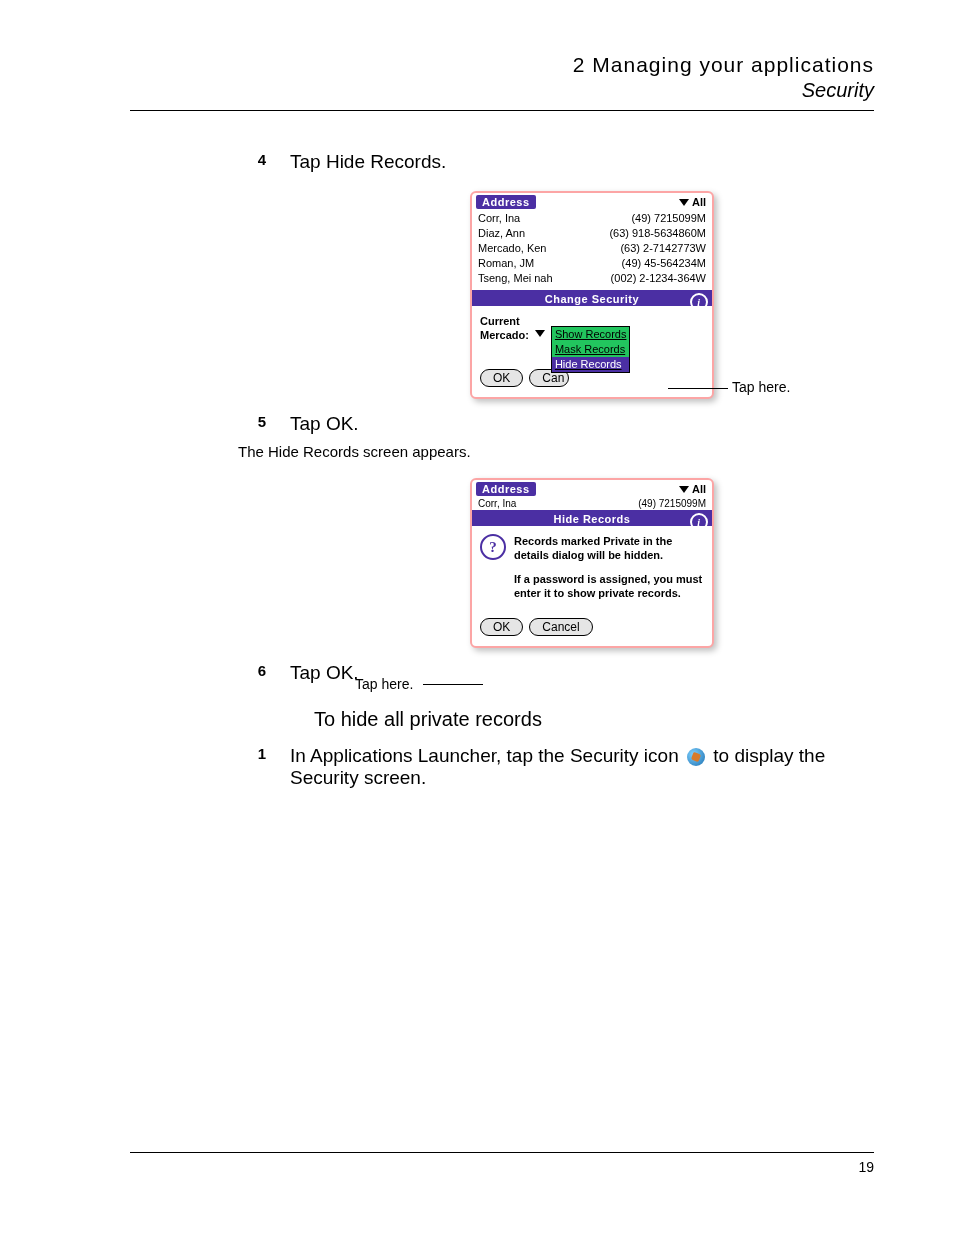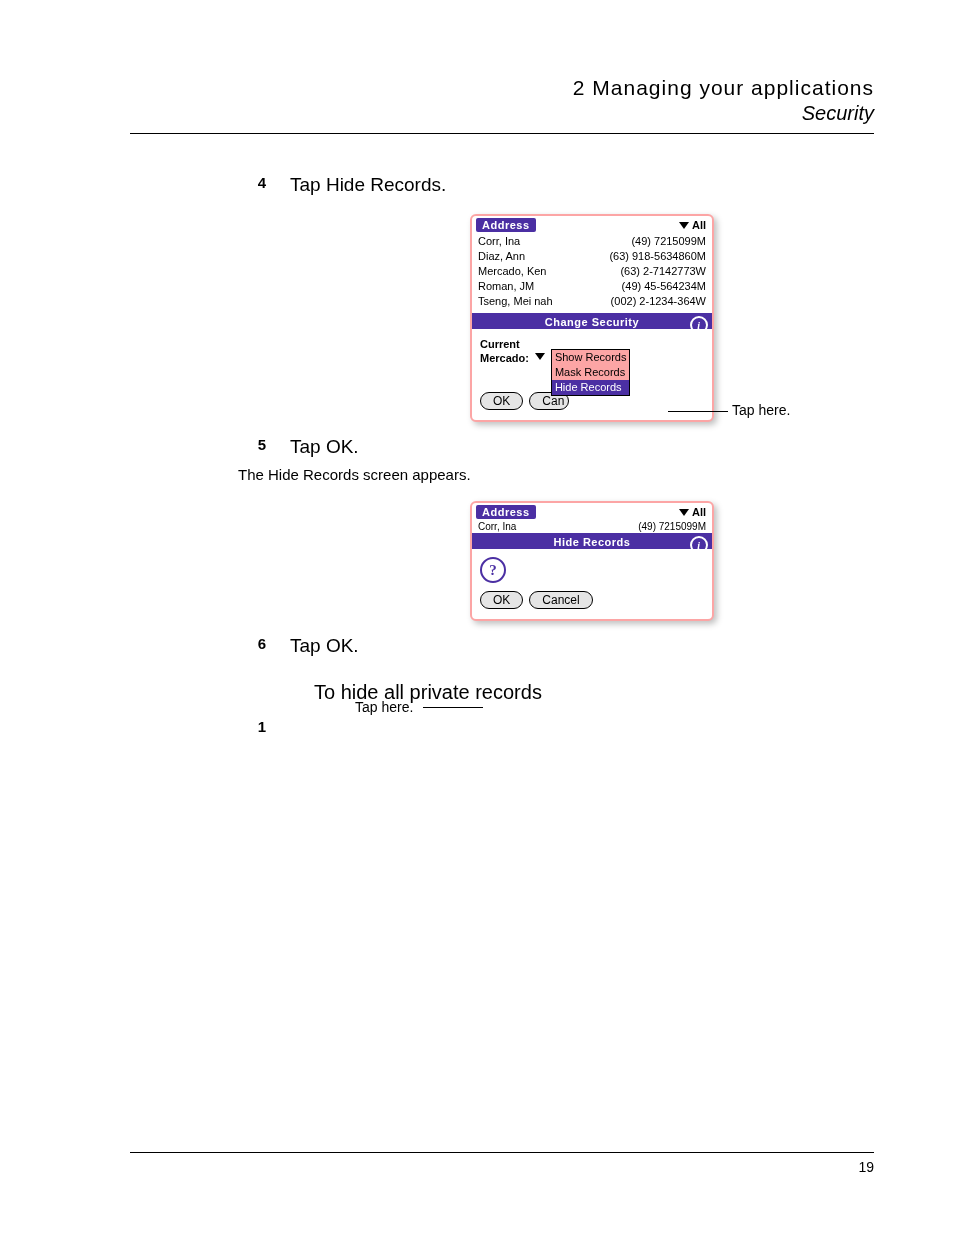--- a/index.html
+++ b/index.html
@@ -1,16 +1,16 @@
 <!DOCTYPE html>
 <html><head>
 <meta charset="utf-8">
 <style>
   html,body{margin:0;padding:0;background:#fff;font-family:"Segoe UI",Arial,sans-serif;color:#000;}
-  .page{width:954px;height:1235px;position:relative;box-sizing:border-box;padding:76px 80px 60px 130px;}
+  .page{width:954px;height:1235px;position:relative;box-sizing:border-box;padding:53px 80px 60px 130px;}
   .header{text-align:right;margin-bottom:8px;}
   .chapter-title{font-size:21px;letter-spacing:1px;}
   .section-title{font-style:italic;font-size:20px;margin-top:2px;}
   .hr-top{border:none;border-top:1px solid #000;margin:6px 0 40px 0;}
   .hr-bottom{border:none;border-top:1px solid #000;margin:0;}
   .footer{position:absolute;bottom:60px;left:130px;right:80px;}
   .page-number{text-align:right;font-size:14px;margin-top:6px;}
   .step{display:flex;margin:14px 0 8px 0;}
   .step-num{width:160px;text-align:right;font-weight:bold;font-size:15px;padding-right:24px;box-sizing:border-box;}
   .step-text{flex:1;font-size:19px;}
@@ -26,21 +26,21 @@
   .row .phone{white-space:nowrap;}
   .dlg{border-top:2px solid #4b2fa3;margin-top:4px;}
   .dlg-title-bar{background:#4b2fa3;color:#fff;display:flex;align-items:center;justify-content:center;position:relative;padding:1px 0;font-weight:bold;letter-spacing:0.5px;}
   .info-icon{position:absolute;right:4px;top:1px;width:14px;height:14px;border:2px solid #fff;border-radius:50%;display:flex;align-items:center;justify-content:center;font-style:italic;font-family:Georgia,serif;font-size:10px;}
   .dlg-body{padding:8px 8px 10px 8px;}
   .btn{display:inline-block;border:1.5px solid #000;border-radius:11px;padding:0px 12px;background:#e5e5e5;font-weight:normal;font-size:12px;line-height:16px;}
   .btn-row{display:flex;gap:6px;margin-top:8px;}
   .privacy-block{display:flex;align-items:flex-start;gap:6px;}
   .privacy-label{line-height:14px;}
   .dropdown-open{position:relative;}
-  .dd-box{border:1.5px solid #000;background:#fca5a5;font-weight:normal;}
+  .dd-box{border:1.5px solid #000;background:#22c55e;font-weight:normal;text-decoration:underline;}
   .dd-item{padding:0 3px;line-height:15px;white-space:nowrap;}
   .dd-sel{background:#4b2fa3;color:#fff;}
   .callout-line{position:absolute;border-top:1px solid #000;}
   .callout-text{position:absolute;font-size:14px;}
   .peek-row{display:flex;justify-content:space-between;padding:0 6px;font-weight:normal;font-size:10px;line-height:12px;color:#000;}
   .q-icon{width:22px;height:22px;border:2px solid #4b2fa3;border-radius:50%;display:flex;align-items:center;justify-content:center;color:#4b2fa3;font-weight:bold;font-family:Georgia,serif;font-size:15px;flex-shrink:0;}
   .msg-block{display:flex;gap:8px;align-items:flex-start;}
   .msg-text p{margin:0 0 10px 0;font-weight:bold;line-height:14px;}
   .sec-icon{display:inline-block;width:18px;height:18px;border-radius:50%;background:radial-gradient(circle at 35% 35%,#7fd1ff,#1b6fb0);vertical-align:-4px;margin:0 3px;position:relative;}
   .sec-icon::after{content:"";position:absolute;left:5px;top:5px;width:8px;height:8px;background:#d87a2a;border-radius:2px;transform:rotate(20deg);}
@@ -145,20 +145,24 @@
             <span>(49) 7215099M</span>
         </div>
         <div class="dlg" style="margin-top:0;">
           <div class="dlg-title-bar">
             <span>Hide Records</span>
             <span class="info-icon">i</span>
           </div>
           <div class="dlg-body">
             <div class="msg-block">
               <div class="q-icon">?</div>
+              <div class="msg-text">
+                <p>Records marked Private in the details dialog will be hidden.</p>
+                <p>If a password is assigned, you must enter it to show private records.</p>
+              </div>
             </div>
             <div class="btn-row">
               <span class="btn">OK</span>
               <span class="btn">Cancel</span>
             </div>
           </div>
         </div>
       </div>
       <div class="callout-line" style="top:206px;left:-47px;width:60px;"></div>
       <div class="callout-text" style="top:198px;left:-115px;">Tap here.</div>
@@ -167,19 +171,22 @@
 
   <div class="step">
     <div class="step-num">6</div>
     <div class="step-text">Tap OK.</div>
   </div>
 
   <div class="sub-heading">To hide all private records</div>
 
   <div class="step">
     <div class="step-num">1</div>
+    <div class="step-text">
+      <span>In Applications Launcher, tap the Security icon </span><span class="sec-icon"></span><span> to display the Security screen.</span>
+    </div>
   </div>
 
   <div class="footer">
     <hr class="hr-bottom">
     <div class="page-number">19</div>
   </div>
 </div>
 
 </body></html>

